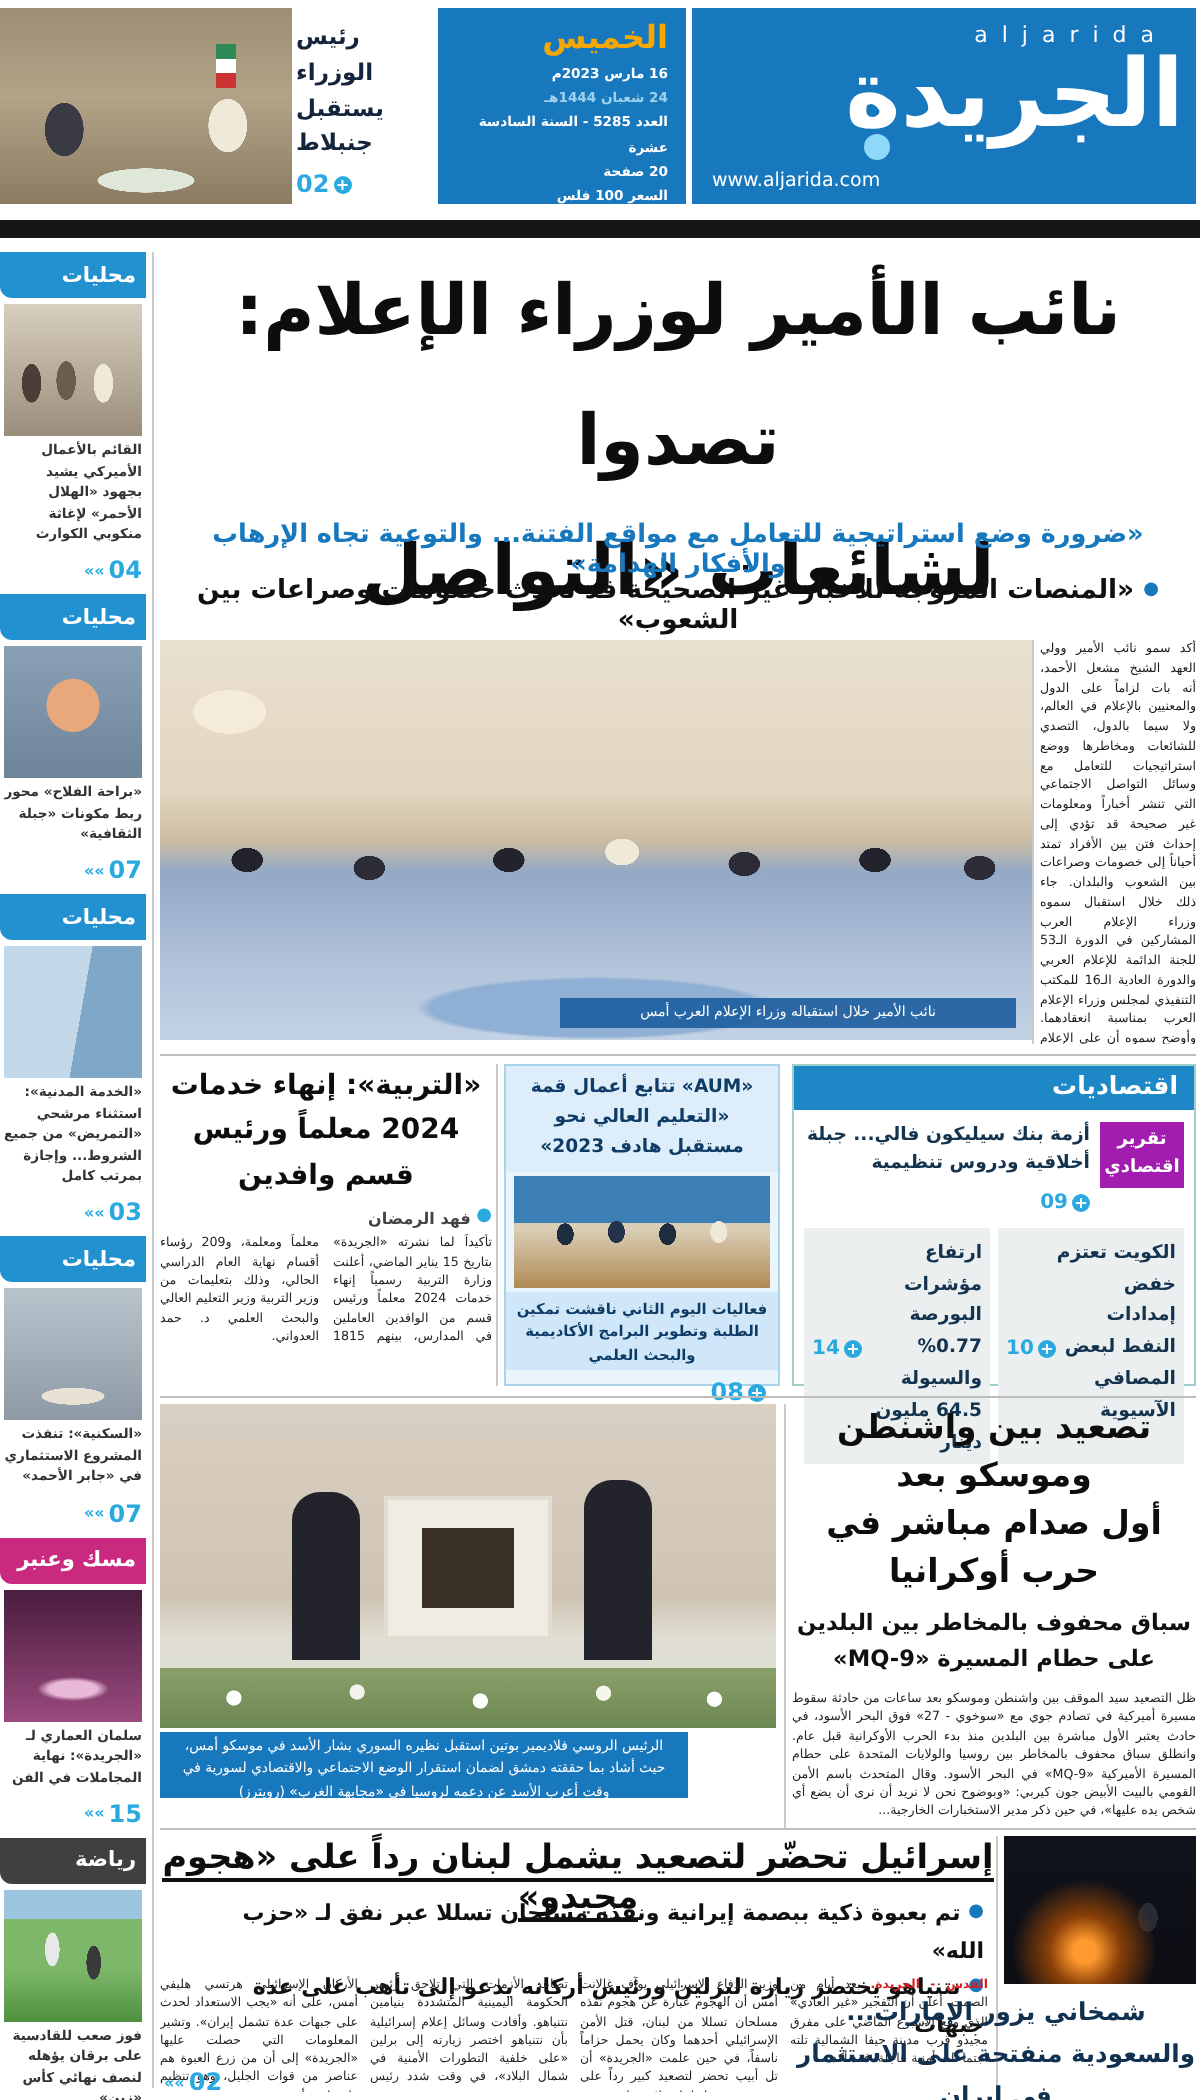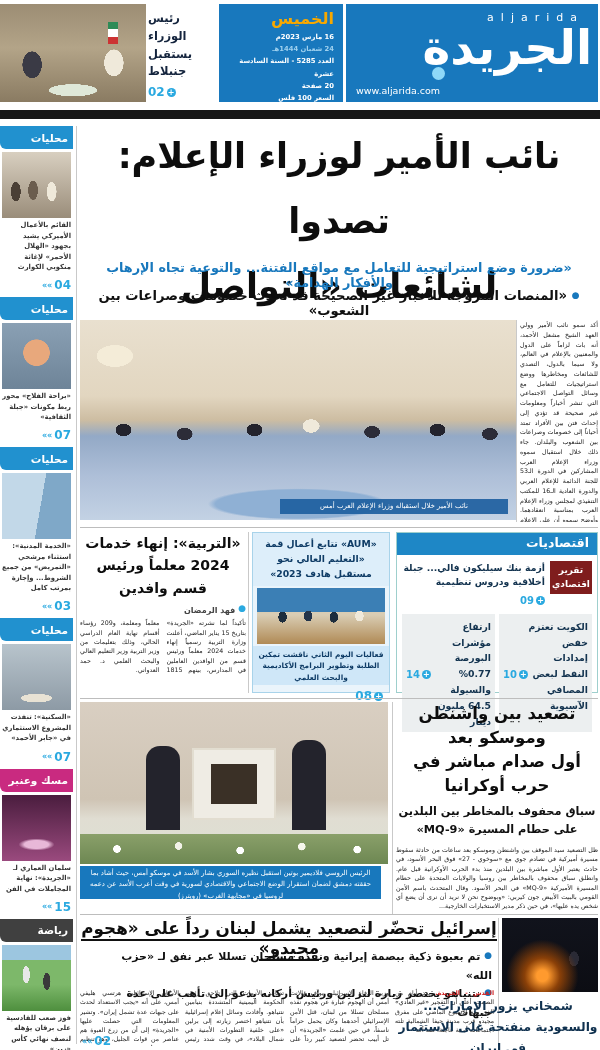--- a/index.html
+++ b/index.html
@@ -78,21 +78,21 @@
   .lead-cap { position:absolute; bottom:6px; right:8px; width:228px; height:15px; background:rgba(30,95,160,.92);
     color:#fff; font-size:7px; line-height:15px; text-align:center; }
   .lead-body { left:520px; top:320px; width:78px; height:202px; font-size:6.3px; line-height:1.55;
     text-align:justify; color:#1a1a1a; overflow:hidden; }
   .hr { border-top:1px solid #bdbdbd; height:0; }
 
   
   .eco { left:396px; top:532px; width:202px; height:161px; border:1px solid #9ecfcd; background:#fff; }
   .eco-head { height:22px; background:#1e87c6; color:#fff; font-size:12.5px; font-weight:bold; padding:2px 8px 0; }
   .eco-report { display:flex; gap:5px; padding:6px 5px 4px; align-items:flex-start; }
-  .eco-badge { flex:0 0 42px; background:#7f1d1d; color:#fff; font-size:9px; font-weight:bold;
+  .eco-badge { flex:0 0 42px; background:#a21caf; color:#fff; font-size:9px; font-weight:bold;
     text-align:center; line-height:1.6; padding:2px 0; }
   .eco-rh { font-size:9.3px; font-weight:bold; color:#13334f; line-height:1.5; text-align:right; }
   .eco-items { display:flex; gap:4px; padding:2px 5px; }
   .eco-item { flex:1; background:#eceff0; min-height:84px; padding:5px 4px 3px; display:flex; flex-direction:row; justify-content:space-between; }
   .eco-it { font-size:9.3px; font-weight:bold; color:#13334f; line-height:1.7; text-align:right; }
   .aum { left:252px; top:532px; width:138px; height:161px; border:1px solid #a8d3ea; background:#eaf4fb; }
   .aum-h { background:#ddeefa; font-size:9.3px; font-weight:bold; color:#0f3c66; text-align:center; line-height:1.6; padding:4px 4px; }
   .aum-photo { width:128px; height:56px; margin:2px auto;
     background:
       radial-gradient(ellipse 7px 9px at 20% 52%, #1d2d3d 60%, transparent 61%),
@@ -117,21 +117,21 @@
     background:linear-gradient(180deg,#d9cfc2 0%,#cfc4b4 60%,#e0ddd2 72%,#dde1d4 100%); }
   .fp { position:absolute; left:50%; top:46px; transform:translateX(-50%); width:84px; height:72px;
     background:#efece4; border:2px solid #e2ddd0; }
   .fp::after { content:""; position:absolute; left:50%; top:14px; transform:translateX(-50%); width:46px; height:40px; background:#3a3026; }
   .fig { position:absolute; bottom:34px; width:34px; height:84px; background:#23232c; border-radius:14px 14px 0 0; }
   .fig-l { left:66px; } .fig-r { right:62px; height:90px; }
   .flowers { position:absolute; bottom:0; left:0; width:100%; height:30px;
     background:radial-gradient(circle 4px at 12% 50%, #fff 90%, transparent), radial-gradient(circle 4px at 32% 40%, #f2f2e8 90%, transparent),
     radial-gradient(circle 4px at 52% 55%, #fff 90%, transparent), radial-gradient(circle 4px at 72% 42%, #f6f6ec 90%, transparent),
     radial-gradient(circle 4px at 90% 52%, #fff 90%, transparent), linear-gradient(180deg,#8aa06a,#6d8752); }
-  .putin-cap { left:80px; top:866px; width:301px; height:33px; background:#1878bd; color:#fff;
+  .putin-cap { left:80px; top:866px; width:264px; height:33px; background:#1878bd; color:#fff;
     font-size:6.9px; line-height:1.65; text-align:center; padding:2px 8px; }
 
   
   .isr-h { left:80px; top:918px; width:418px; text-align:center; font-size:16.8px; font-weight:bold; color:#0d0d0d; }
   .isr-h span { border-bottom:2px solid #111; padding-bottom:1px; }
   .isr-bullets { left:92px; top:948px; width:400px; }
   .isr-bl { font-size:11px; font-weight:bold; color:#101010; line-height:1.7; text-align:right; }
   .isr-cols { left:80px; top:988px; width:414px; height:58px; display:grid; grid-template-columns:repeat(4,1fr);
     gap:6px; direction:rtl; overflow:hidden; }
   .isr-col { font-size:6.2px; line-height:1.5; text-align:justify; color:#222; }

